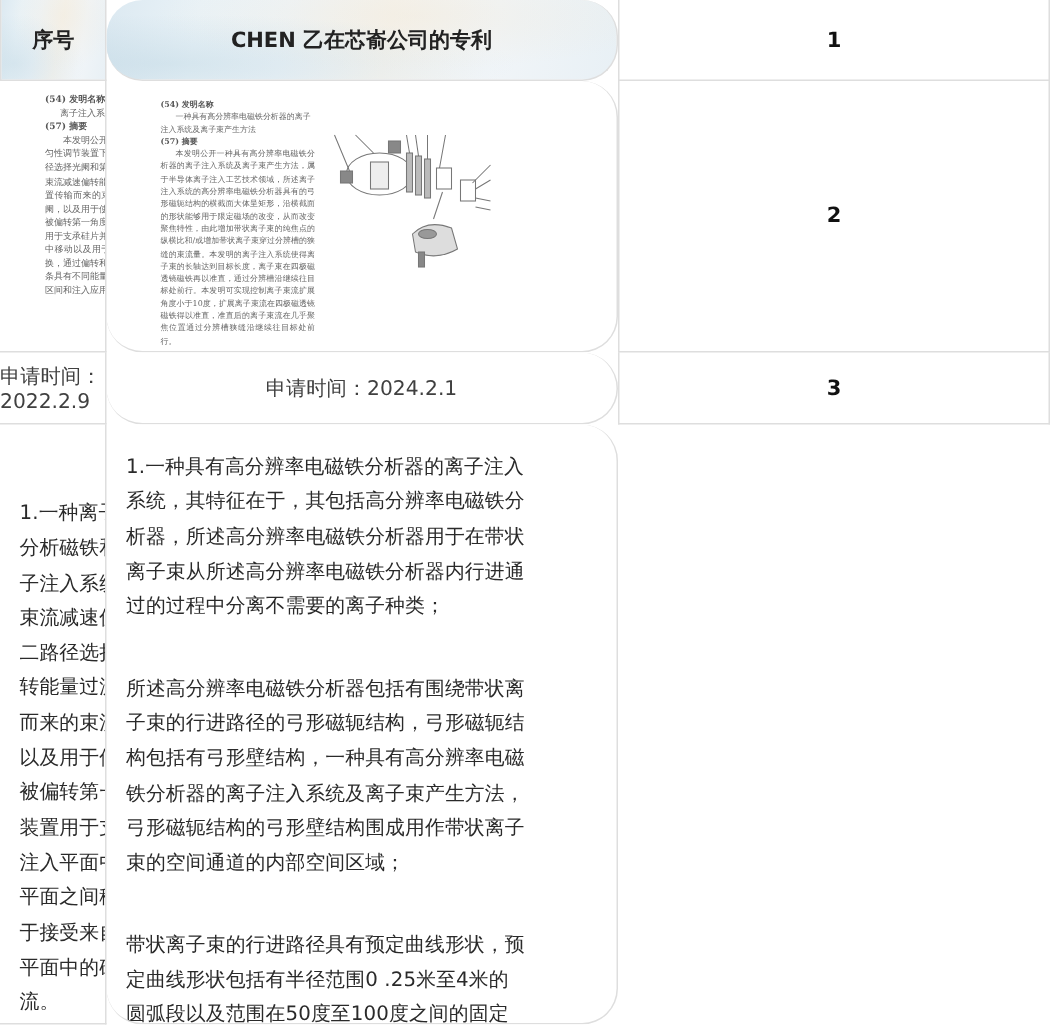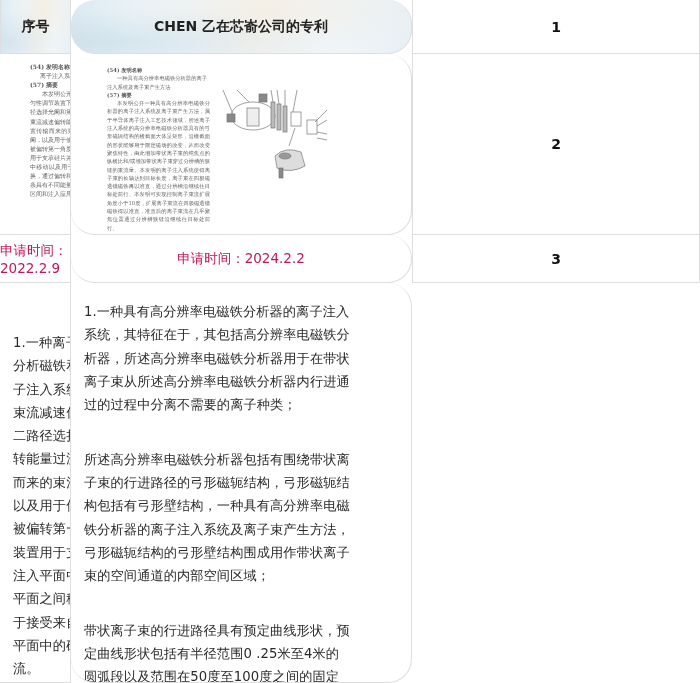--- a/index.html
+++ b/index.html
@@ -33,21 +33,21 @@
     .header-text {
       position: absolute; inset: 0; display: flex; align-items: center; justify-content: center;
       font-weight: bold; font-size: 14px; color: #222; z-index: 1;
     }
     .num {
       display: flex; align-items: center; justify-content: center;
       font-weight: bold; font-size: 14px; color: #111;
     }
     .date {
       display: flex; align-items: center; justify-content: center;
-      font-size: 13.5px; color: #be185d;
+      font-size: 13.5px; color: #404040;
     }
 
     
     .thumb { position: absolute; background: #fff; }
     .thumb .abs {
       position: absolute; font-family: "DejaVu Serif", "Liberation Serif", serif;
       color: #666; font-size: 6px; line-height: 9.1px;
     }
     .thumb .abs .lbl { font-weight: bold; color: #555; }
     .thumb .abs .ind { padding-left: 10px; }
@@ -124,21 +124,21 @@
         <path d="M56 70 Q66 60 82 66 L86 80 Q72 88 58 82 Z" fill="#ddd"></path>
         <ellipse cx="66" cy="70" rx="6" ry="3" fill="#999"></ellipse>
         <rect x="60" y="82" width="4" height="10" fill="#888"></rect>
         <path d="M4 4 L14 28 M18 4 L30 16 M52 4 L54 16 M58 4 L60 18 M66 4 L66 20 M78 4 L74 26 M108 24 L96 36 M108 34 L98 40 M108 48 L98 46 M108 54 L98 52"></path>
       </svg>
     </div>
   </div>
 
   <div class="cell first num">2</div>
   <div class="cell date">申请时间：2022.2.9</div>
-  <div class="cell last date">申请时间：2024.2.2</div>
+  <div class="cell last date">申请时间：2024.2.1</div>
 
   <div class="cell first num">3</div>
   <div class="cell">
     <div class="claim" style="left:9px;top:44px;width:325px;">
       <p>1.一种离子注入系统，包括离子源、引出电极、质量分析磁铁和束流均匀性调节装置，其特征在于，该离子注入系统还包括：位于束流均匀性调节装置下游的束流减速偏转能量过滤装置、第一路径选择光阑和第二路径选择光阑、硅片扫描装置，其中，束流减速偏转能量过滤装置用于使得由束流均匀性调节装置传输而来的束流沿直线被传输并经过第一路径选择光阑，以及用于使得由束流均匀性调节装置传输而来的束流被偏转第一角度并经过第二路径选择光阑；硅片扫描装置用于支承硅片并使得硅片在第一注入平面和第二注入平面中移动以及用于在第一注入平面和第二注入平面之间移动，其中，位于第一注入平面中的硅片用于接受来自第一路径选择光阑的束流，位于第二注入平面中的硅片用于接受来自第二路径选择光阑的束流。</p>
     </div>
   </div>
   <div class="cell last">
     <div class="claim" style="left:9px;top:13px;width:276px;">
       <p>1.一种具有高分辨率电磁铁分析器的离子注入系统，其特征在于，其包括高分辨率电磁铁分析器，所述高分辨率电磁铁分析器用于在带状离子束从所述高分辨率电磁铁分析器内行进通过的过程中分离不需要的离子种类；</p>

